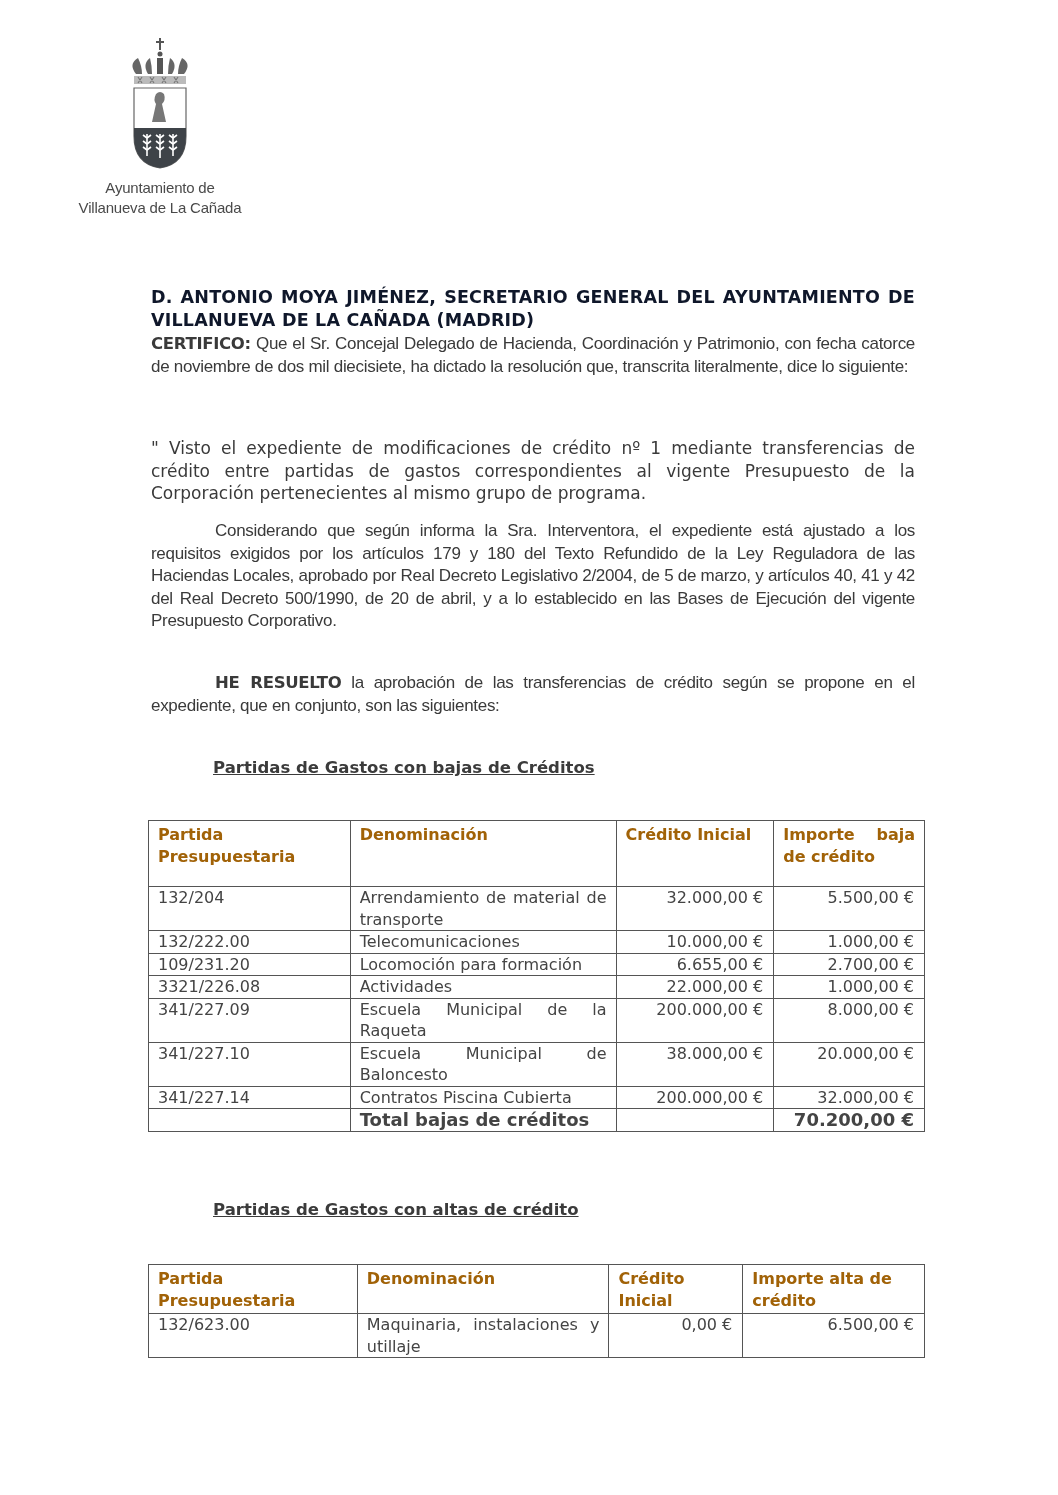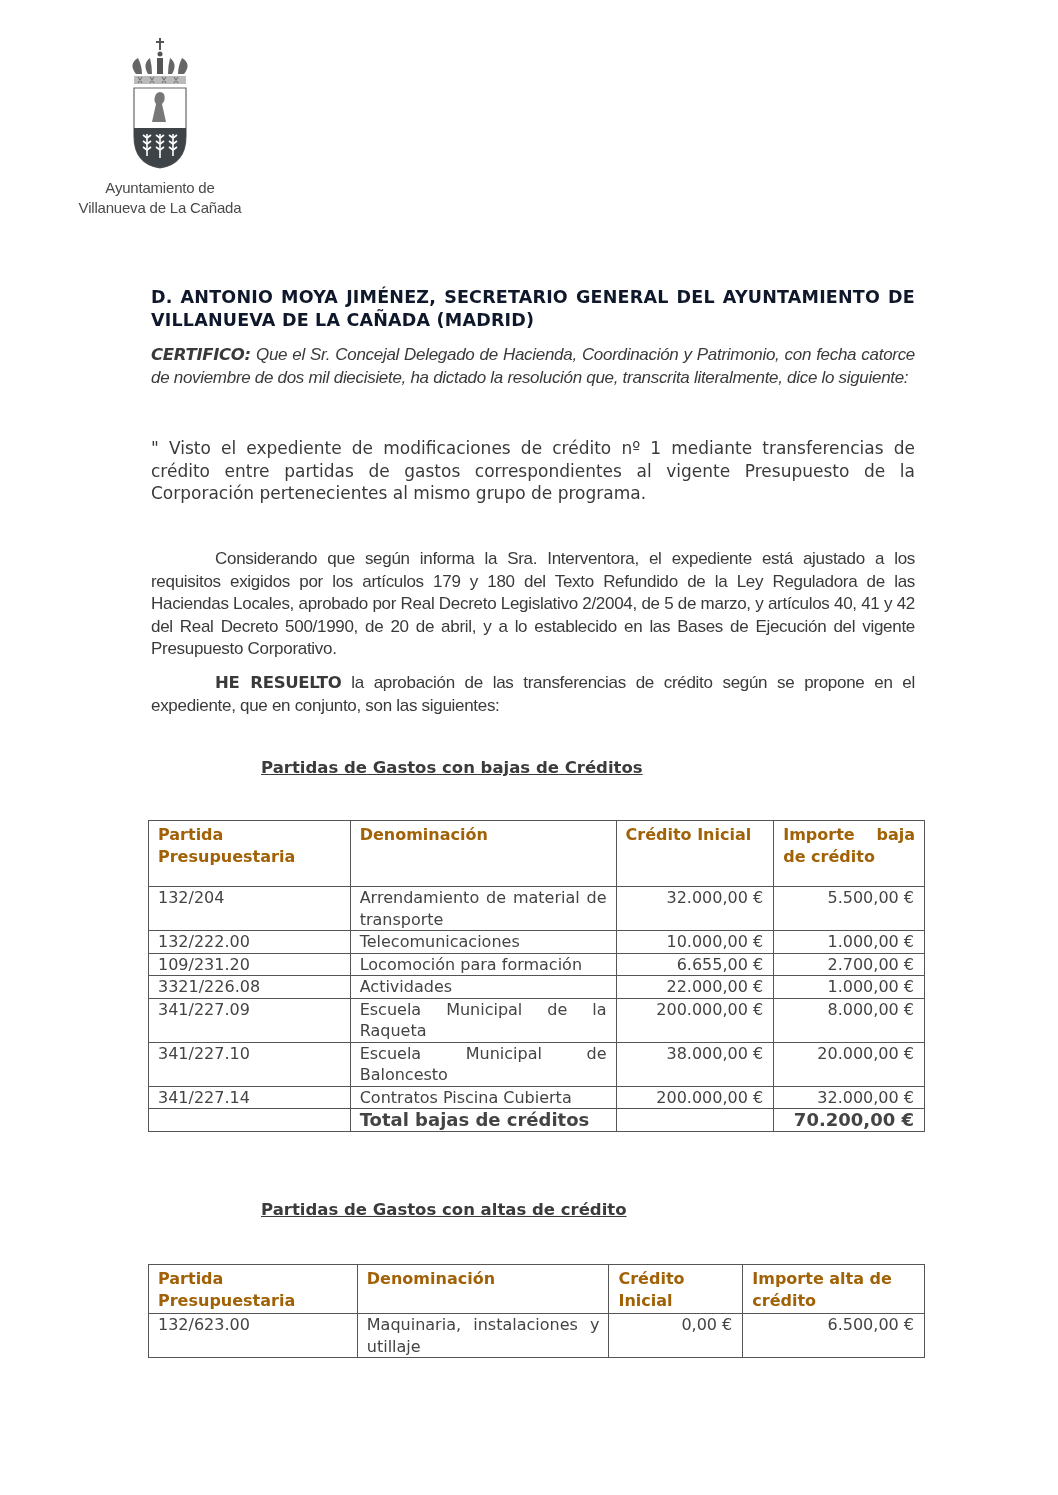--- a/index.html
+++ b/index.html
@@ -12,28 +12,28 @@
   .crest { display: block; margin: 0 auto; }
   .org-line { font-family: "Liberation Sans", sans-serif; font-size: 15px; color: #4a4a4a; line-height: 20px; letter-spacing: -0.2px; }
   .org-line.l1 { margin-top: 2px; }
 
   .content { position: absolute; left: 151px; width: 764px; }
   .title { top: 286px; font-weight: bold; font-size: 17.5px; line-height: 23px; color: #0f172a; text-align: justify; letter-spacing: 0.2px; }
   p.para { margin: 0; font-size: 17px; line-height: 22.5px; text-align: justify; }
   .narrow { font-family: "Liberation Sans", sans-serif; font-size: 18.5px; letter-spacing: -0.3px; }
   .wide { font-family: "DejaVu Sans", sans-serif; font-size: 16.4px; }
   .indent { text-indent: 64px; }
-  .p-cert { top: 344px; font-style: italic; }
+  .p-cert { top: 333px; }
   .p-visto { top: 437px; }
-  .p-consid { top: 548px; }
+  .p-consid { top: 520px; }
   .p-resuelto { top: 672px; }
   b.strong { font-family: "DejaVu Sans", sans-serif; font-weight: bold; font-size: 16.5px; }
 
   .section-title { position: absolute; left: 213px; font-family: "DejaVu Sans", sans-serif; font-weight: bold;
-                   font-size: 16.5px; text-decoration: underline; color: #3b3b3b; margin-left: 48px; }
+                   font-size: 16.5px; text-decoration: underline; color: #3b3b3b; }
   .st1 { top: 758px; }
   .st2 { top: 1200px; }
 
   table.t { position: absolute; left: 148px; width: 777px; border-collapse: collapse; font-size: 16px; color: #444; }
   table.t td, table.t th { border: 1.6px solid #555; padding: 0 9px; vertical-align: top; line-height: 21.5px; }
   table.t th { font-weight: bold; text-align: left; color: #a16207; padding-top: 3px; padding-bottom: 2px; }
   .tbl1 { top: 820px; }
   .tbl2 { top: 1264px; }
   .num { text-align: right; padding-right: 10px !important; }
   .denom { text-align: justify; text-align-last: left; margin-left: 46px; }

